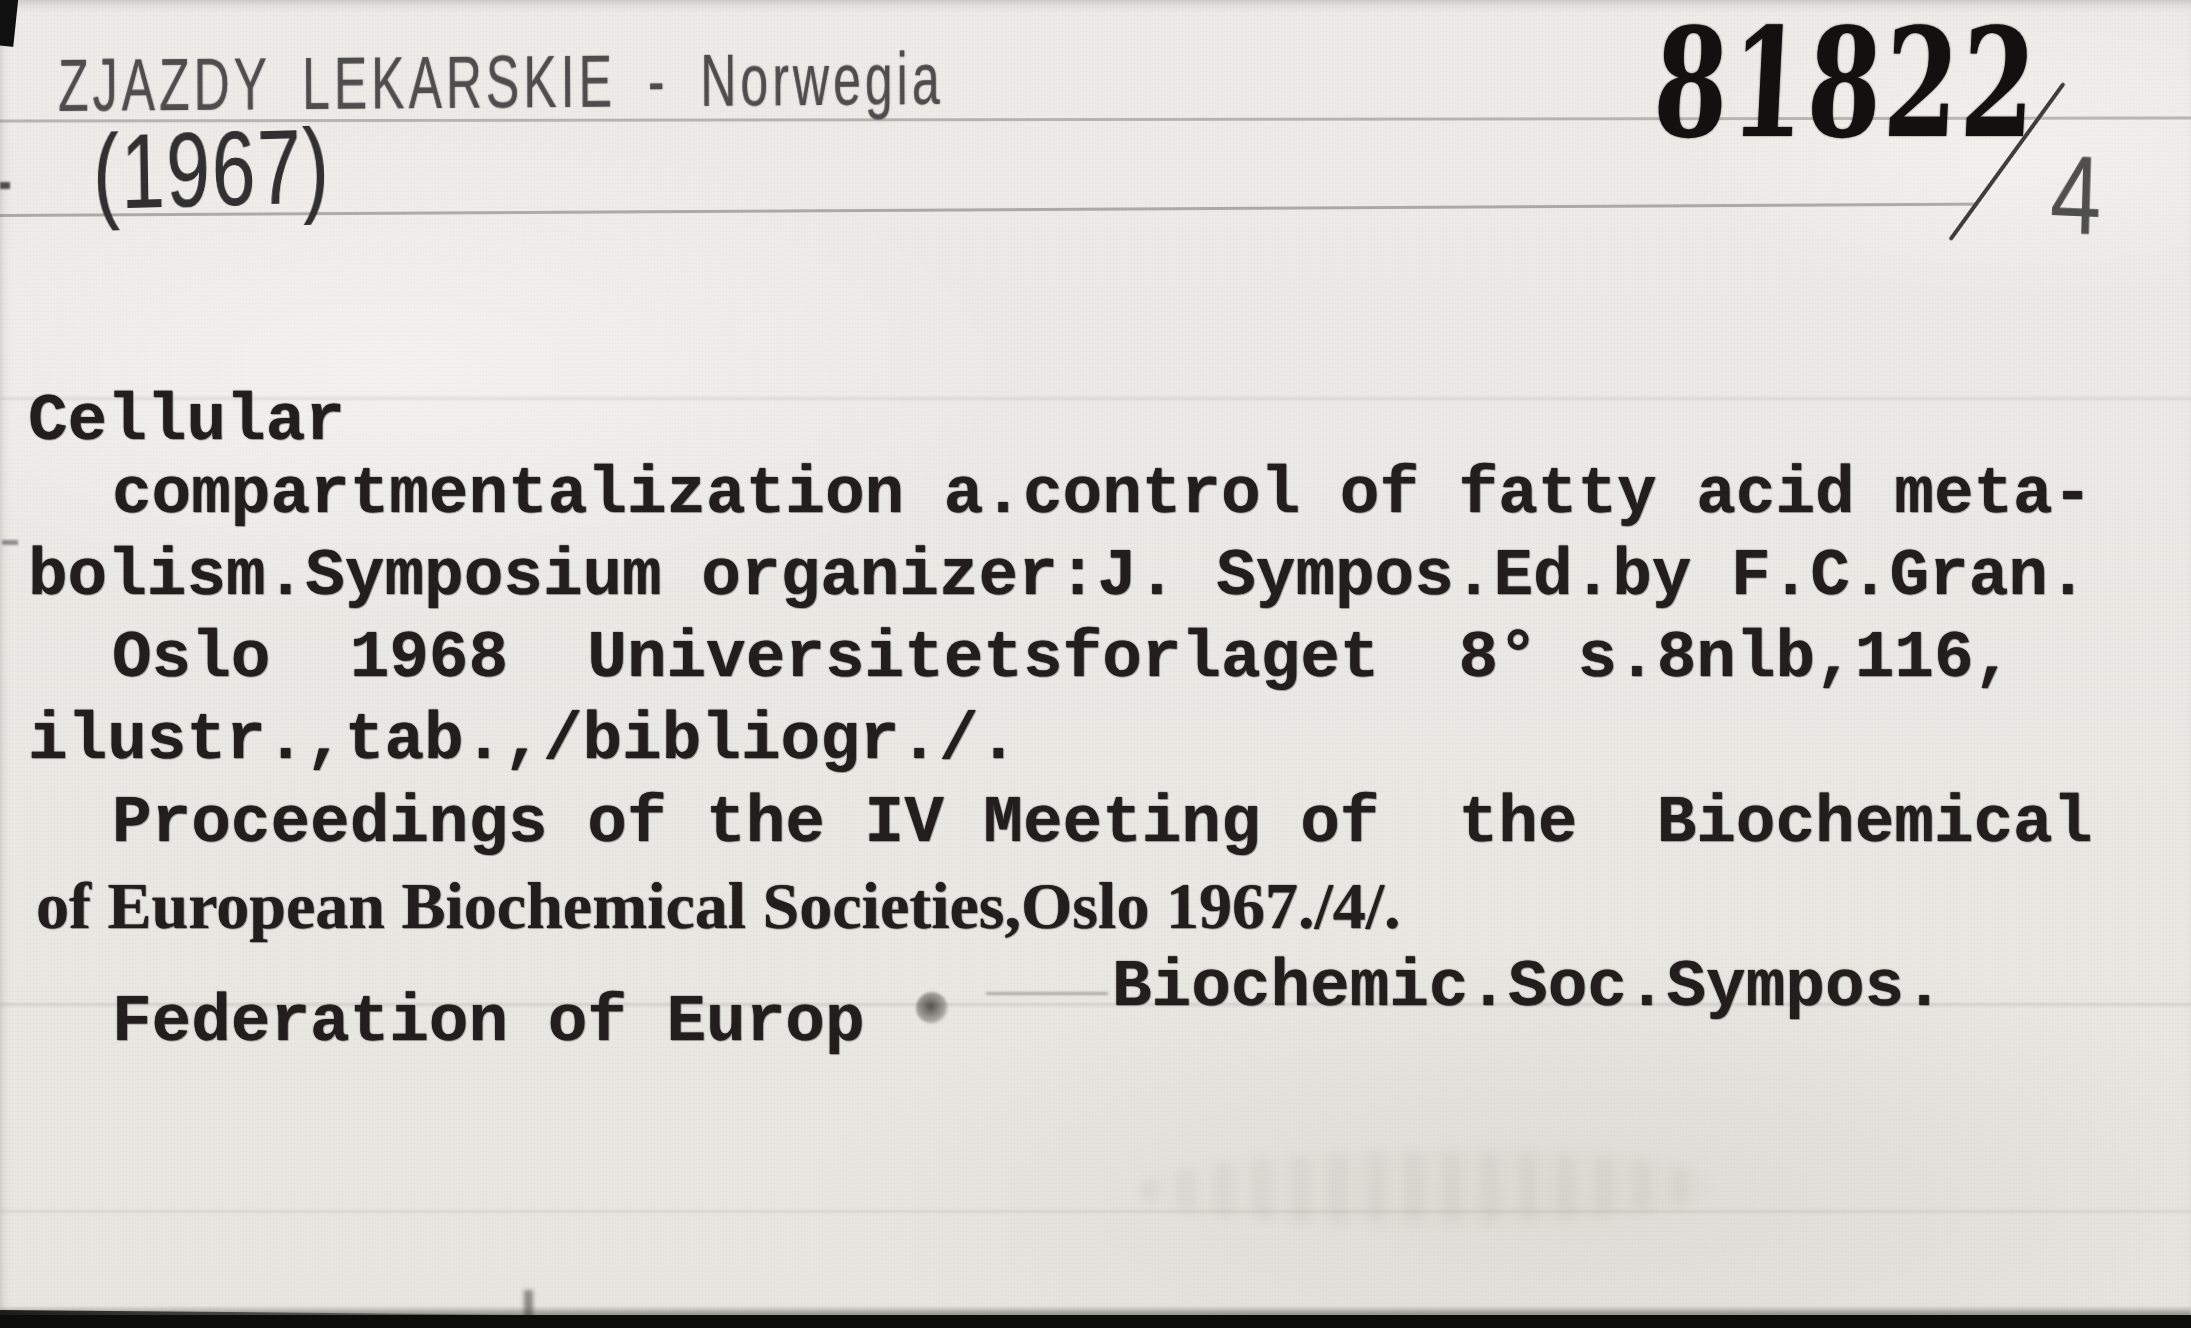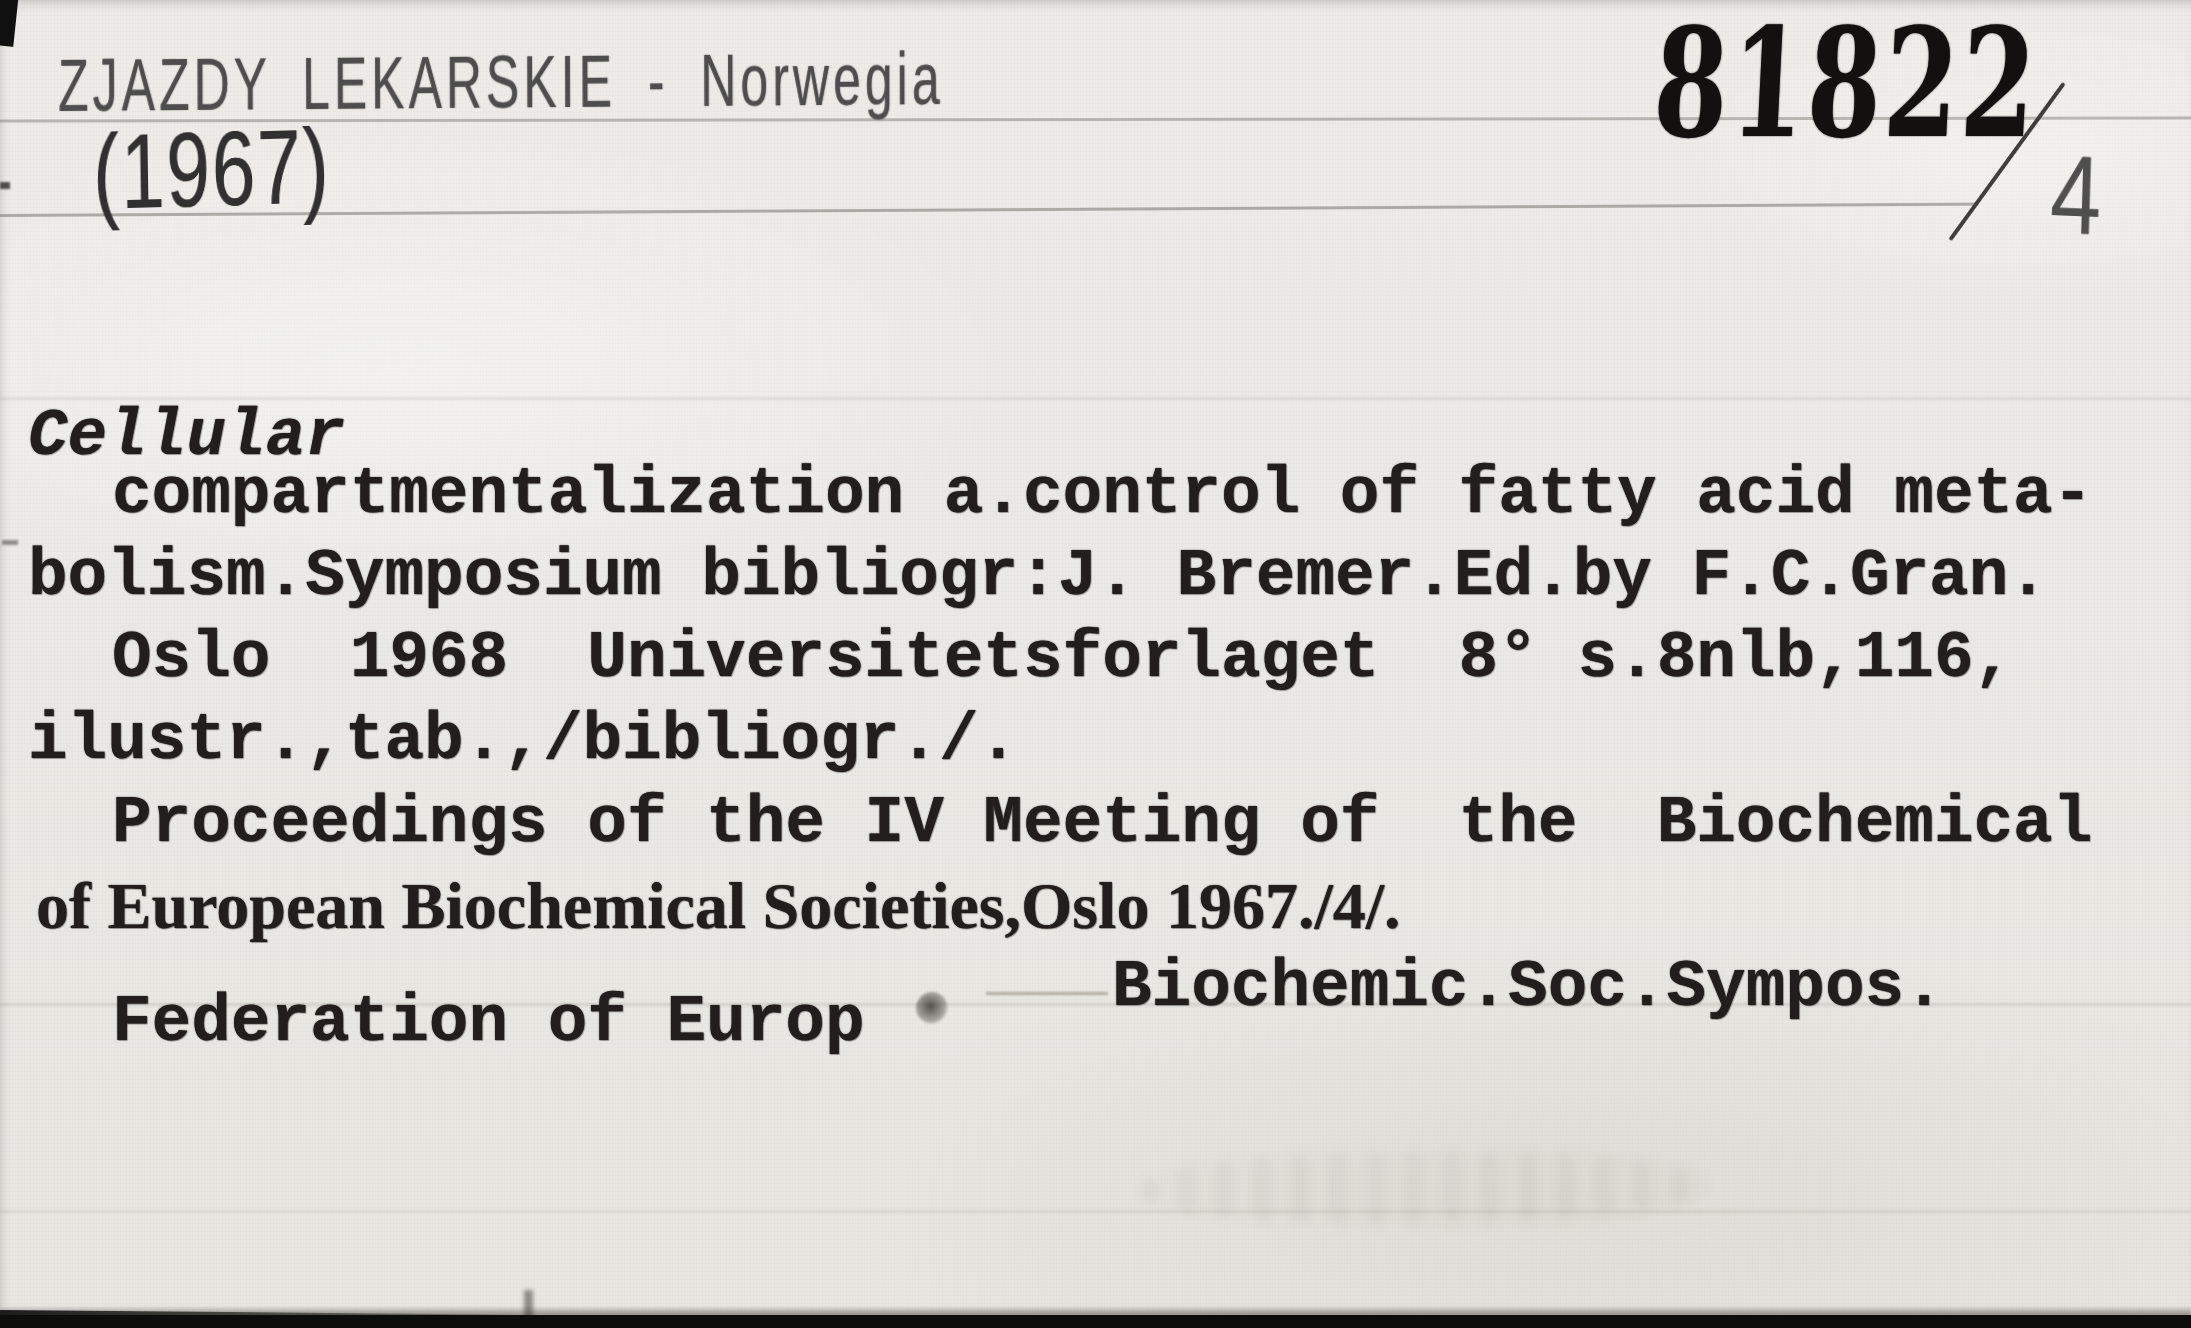--- a/index.html
+++ b/index.html
@@ -66,21 +66,21 @@
   }
   
   .typed{
     position:absolute;
     font-family:"Liberation Mono", monospace;
     font-weight:700;font-size:66px;line-height:1;
     color:#211e1b;white-space:pre;
     text-shadow:0 0 1.4px rgba(25,20,15,.85), 1px 1px 0 rgba(25,20,15,.25);
     filter:blur(.35px);
   }
-  .l0{left:28px; top:404px;font-style:italic;}
+  .l0{left:28px; top:389px;}
   .l1{left:112px;top:462px;}
   .l2{left:28px; top:544px;}
   .l3{left:112px;top:626px;}
   .l4{left:28px; top:708px;}
   .l5{left:112px;top:791px;}
   .l6{left:36px; top:873px;font-family:Liberation Serif, serif;}
   .l7a{left:112px;top:955px;margin-top:35px;}
   .l7b{left:1112px;top:955px;text-align:center;}
   .dot-blob{
     position:absolute;left:916px;top:992px;width:32px;height:32px;border-radius:50%;
@@ -146,21 +146,21 @@
 
     <div class="hand heading">ZJAZDY LEKARSKIE - Norwegia</div>
     <div class="hand year">(1967)</div>
 
     <div class="shelf">81822</div>
     <div class="shelf-slash"></div>
     <div class="shelf-suffix">4</div>
 
     <div class="typed l0">Cellular</div>
     <div class="typed l1">compartmentalization a.control of fatty acid meta-</div>
-    <div class="typed l2">bolism.Symposium bibliogr:J. Bremer.Ed.by F.C.Gran.</div>
+    <div class="typed l2">bolism.Symposium organizer:J. Sympos.Ed.by F.C.Gran.</div>
     <div class="typed l3">Oslo  1968  Universitetsforlaget  8° s.8nlb,116,</div>
     <div class="typed l4">ilustr.,tab.,/bibliogr./.</div>
     <div class="typed l5">Proceedings of the IV Meeting of  the  Biochemical</div>
     <div class="typed l6">of European Biochemical Societies,Oslo 1967./4/.</div>
 
     <div class="typed l7a">Federation of Europ</div>
     <div class="dot-blob"></div>
     <div class="gap-dash"></div>
     <div class="typed l7b">Biochemic.Soc.Sympos.</div>
 

